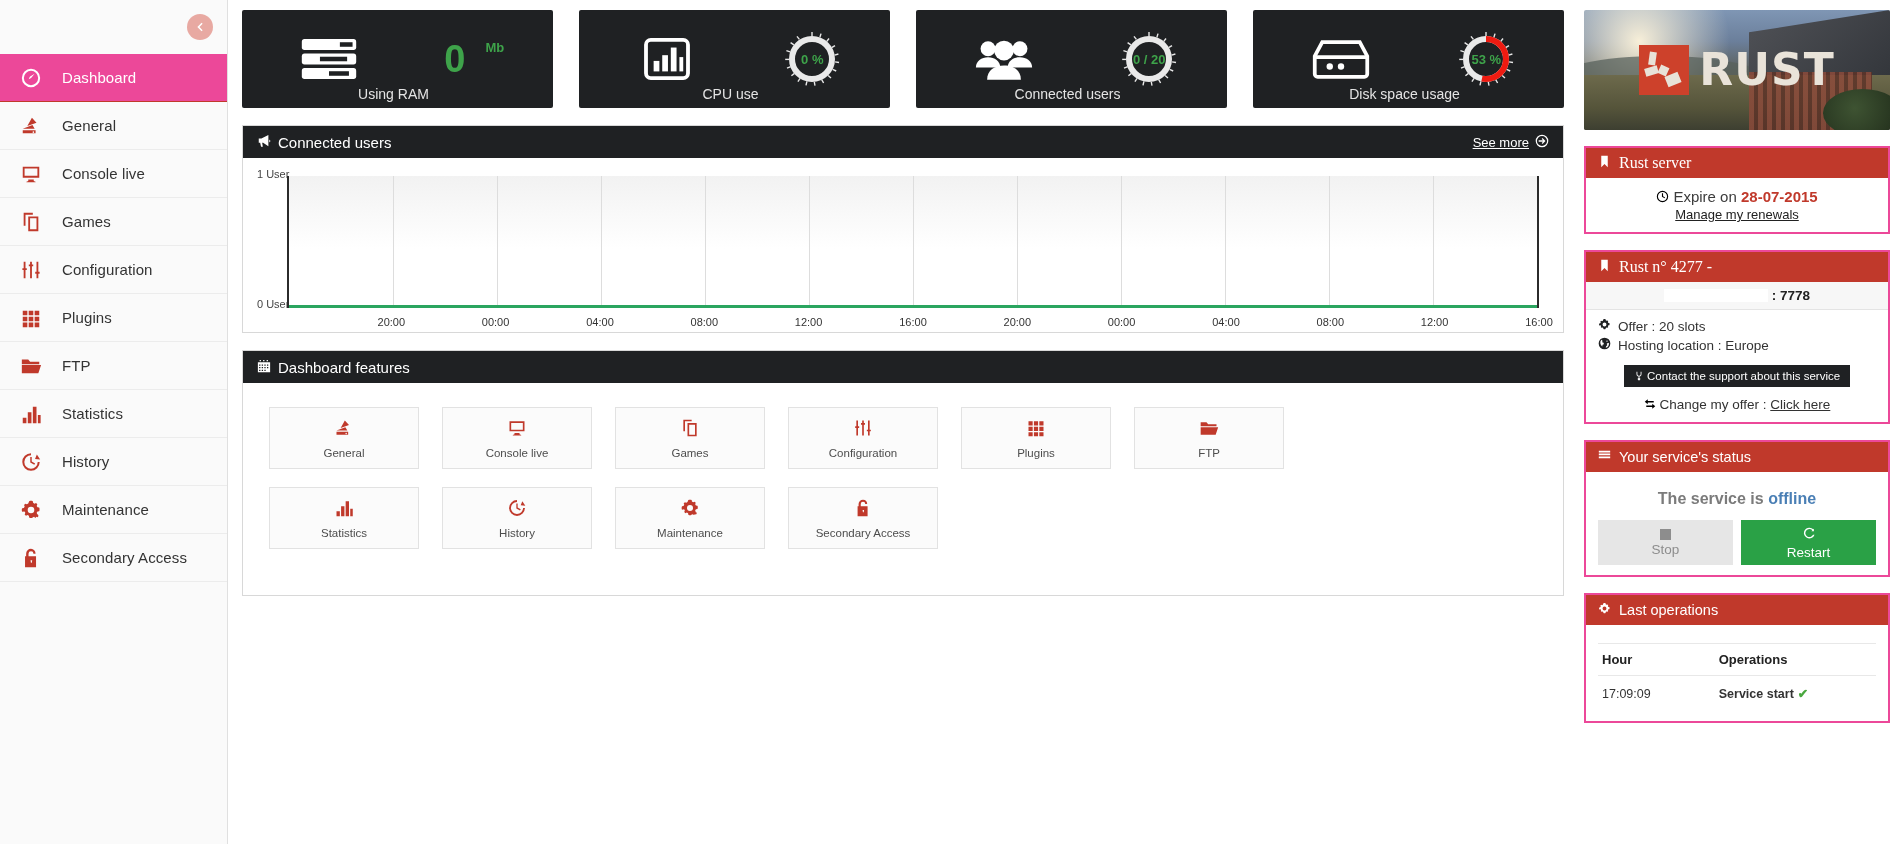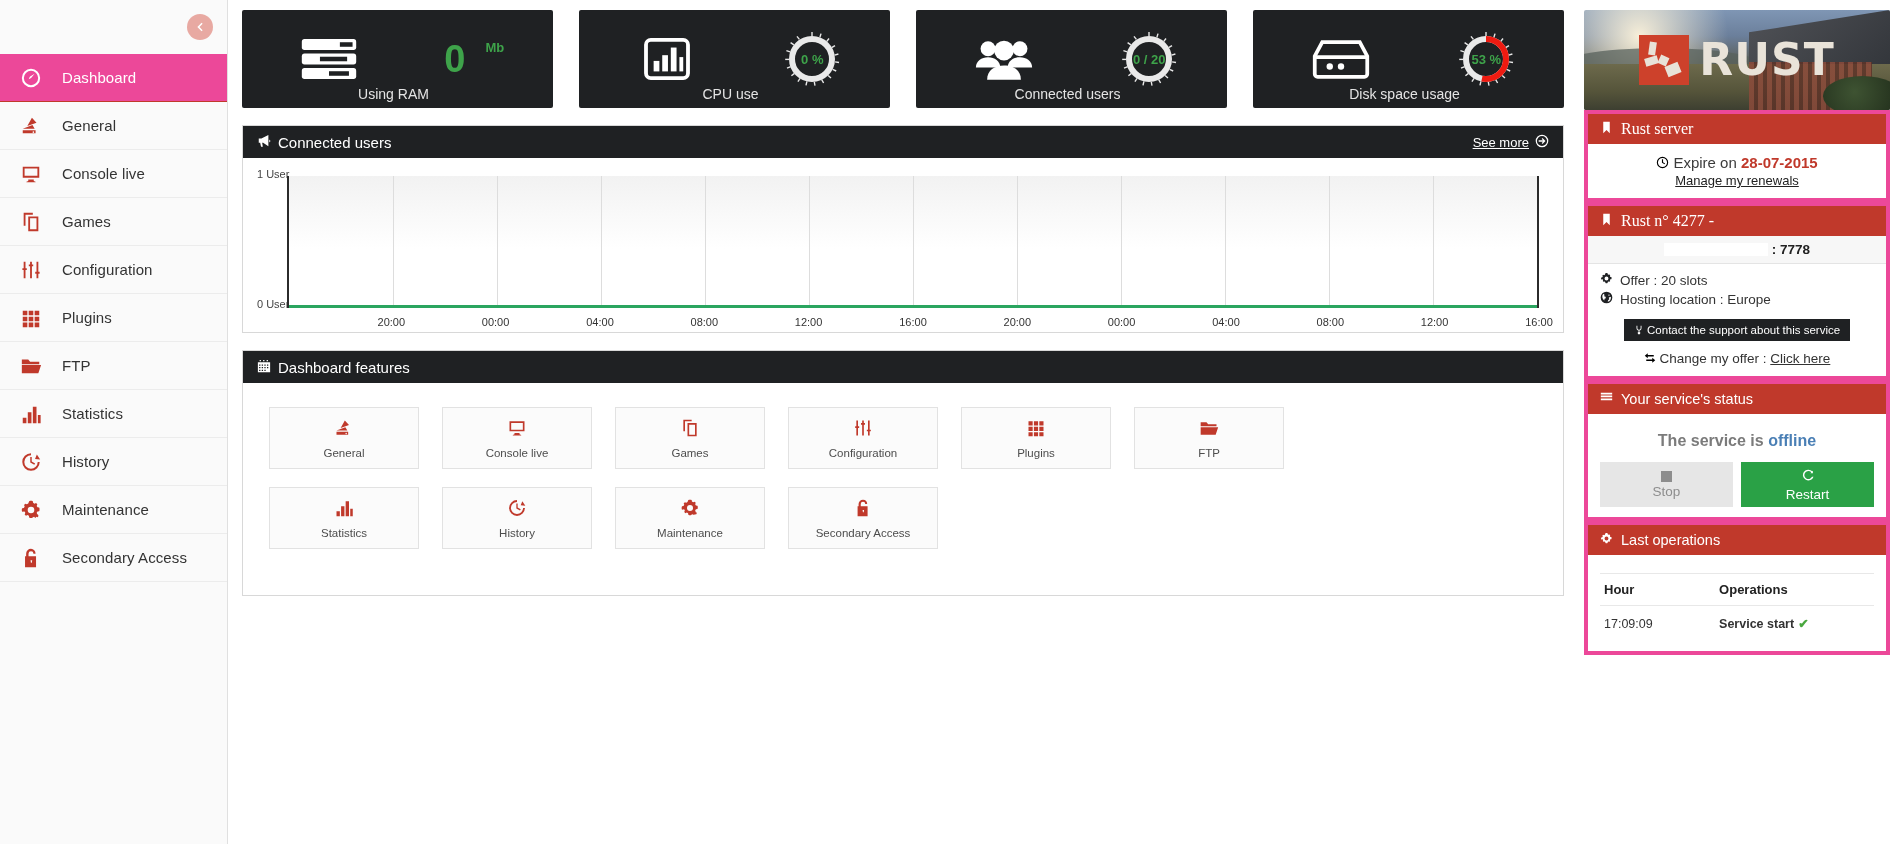--- a/index.html
+++ b/index.html
@@ -99,21 +99,21 @@
     flex: 0 0 150px; height: 62px; border: 1px solid #e2e2e2; background: #fbfbfb;
     display: flex; flex-direction: column; align-items: center; justify-content: center;
     gap: 5px; cursor: pointer;
   }
   .tile svg { fill: #c0392b; width: 20px; height: 20px; }
   .tile-label { font-size: 11.5px; color: #4d4d4d; }
 
   
   .right { width: 328px; flex: 0 0 328px; padding: 10px 12px 0 10px; }
   .banner {
-    height: 100px; border-radius: 2px; position: relative; overflow: hidden;
+    height: 120px; border-radius: 2px; position: relative; overflow: hidden;
     background:
       radial-gradient(circle at 18% 26%, rgba(255,245,220,.95) 0%, rgba(255,235,190,0) 34%),
       linear-gradient(to bottom, #7f96b4 0%, #6b7f9b 26%, #5c5f58 52%, #4b4a3f 100%);
   }
   .banner .hill {
     position: absolute; left: -10%; bottom: 22%; width: 70%; height: 40%;
     background: #58615c; border-radius: 50% 50% 0 0; opacity: .75;
   }
   .banner .ground {
     position: absolute; left: 0; right: 0; bottom: 0; height: 46%;
@@ -142,21 +142,21 @@
   }
   .logo-mark .p1 { position: absolute; left: 10px; top: 7px; width: 7px; height: 13px; background: #e8e2d8; transform: rotate(8deg); }
   .logo-mark .p2 { position: absolute; left: 6px; top: 22px; width: 13px; height: 8px; background: #e8e2d8; transform: rotate(-16deg); }
   .logo-mark .p3 { position: absolute; left: 20px; top: 21px; width: 9px; height: 9px; background: #e8e2d8; transform: rotate(24deg); }
   .logo-mark .p4 { position: absolute; left: 27px; top: 29px; width: 14px; height: 11px; background: #e8e2d8; transform: rotate(-22deg); }
   .logo-text {
     font-family: "DejaVu Sans", sans-serif; font-weight: bold; font-size: 44px;
     color: #e9e3d9; letter-spacing: 1px; line-height: 1;
   }
 
-  .rpanel { border: 4px solid #ec4899; background: #fff; }
+  .rpanel { border: 2px solid #ec4899; margin-top: 16px; background: #fff; }
   .rpanel-head {
     background: #c0392b; color: #fff; height: 30px; display: flex; align-items: center;
     gap: 8px; padding: 0 12px; font-size: 14.5px;
   }
   .rpanel-head svg { fill: #ffffff; }
   .rpanel-head.serif { font-family: "Liberation Serif", serif; font-size: 16px; }
   .rpanel-body { padding: 10px 12px; font-size: 13.5px; color: #333; }
   .expire-line { text-align: center; font-size: 15px; color: #3b3b3b; }
   .expire-date { color: #c0392b; font-weight: bold; }
   .renew-link { display: block; text-align: center; color: #222; text-decoration: underline; font-size: 13px; margin-top: 2px; cursor: pointer; }

